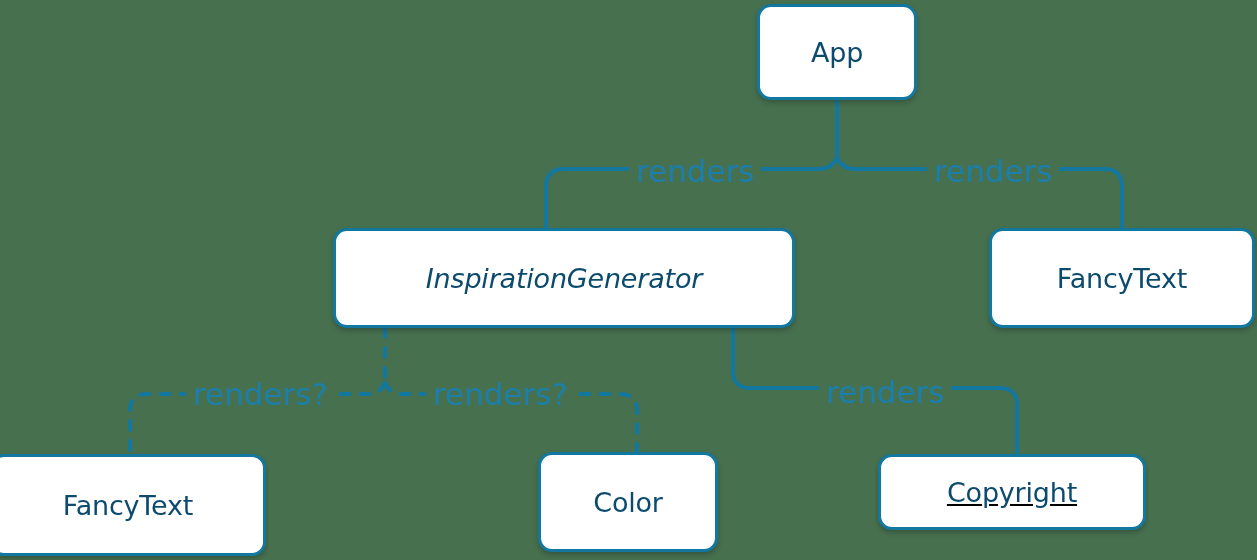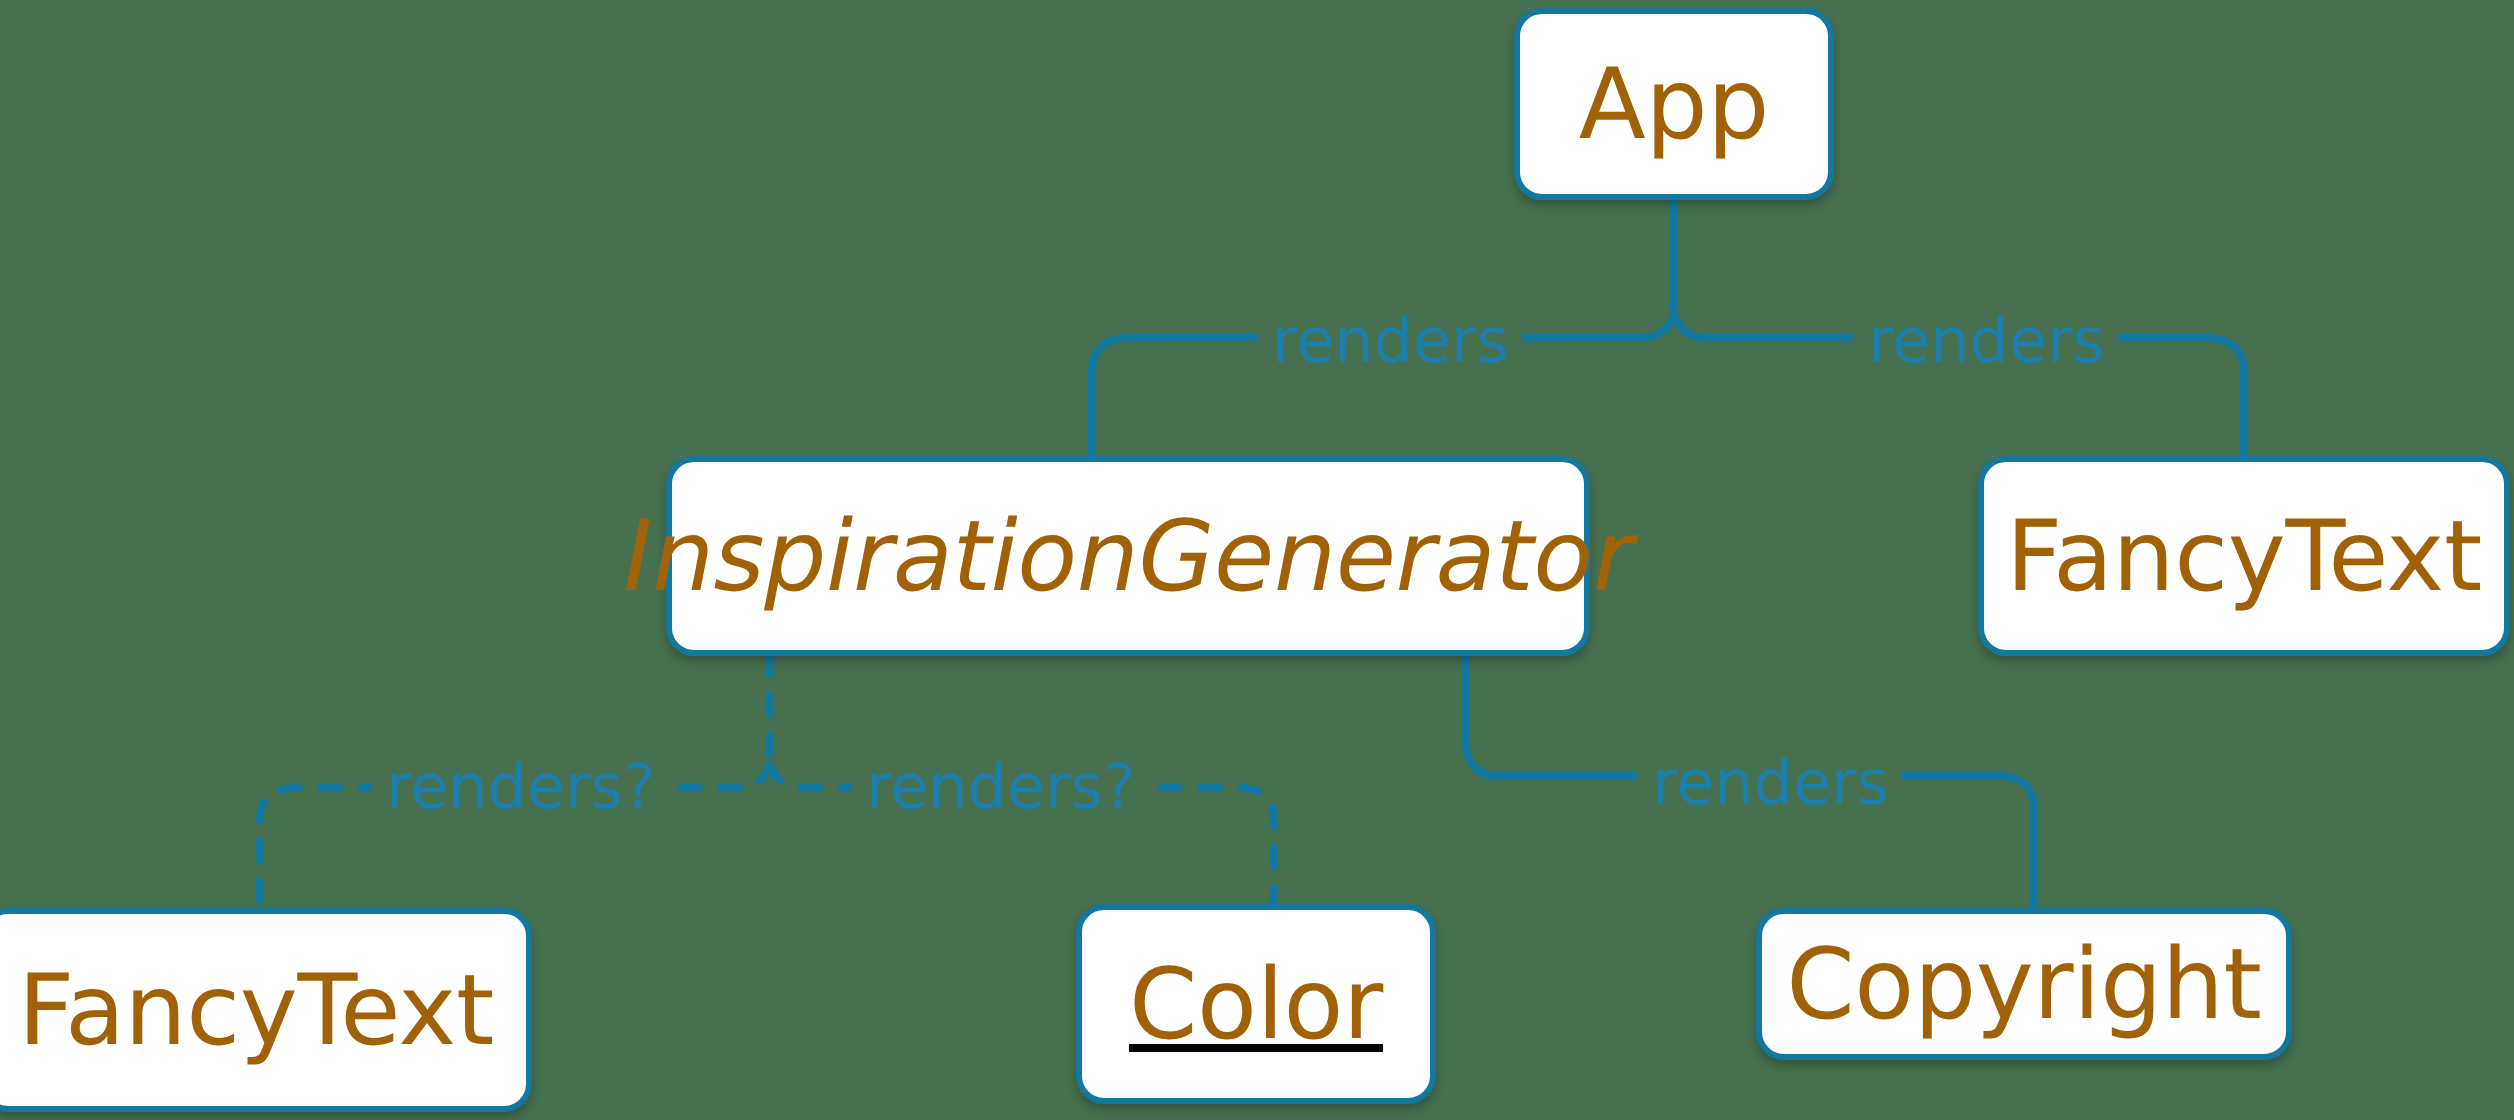--- a/index.html
+++ b/index.html
@@ -28,22 +28,22 @@
     background: #ffffff;
     border: 3px solid #1278a0;
     border-radius: 14px;
     display: flex;
     align-items: center;
     justify-content: center;
     box-shadow: 0 3px 5px rgba(0,0,0,0.22);
     z-index: 3;
   }
   .node-label {
-    color: #a16207;
-    font-size: 49px;
+    color: #0c4a6e;
+    font-size: 27px;
     line-height: 1;
     letter-spacing: -0.2px;
     white-space: nowrap;
   }
   .edge-label {
     position: absolute;
     color: #1b7eab;
     font-size: 31px;
     line-height: 1;
     white-space: nowrap;
@@ -86,25 +86,25 @@
   </div>
 
   <div class="node" style="left:989px; top:228px; width:266px; height:100px;">
     <span class="node-label">FancyText</span>
   </div>
 
   <div class="node" style="left:-10px; top:454px; width:276px; height:102px;">
     <span class="node-label">FancyText</span>
   </div>
 
-  <div class="node" style="left:538px; top:452px; width:180px; height:100px;text-decoration:underline;">
+  <div class="node" style="left:538px; top:452px; width:180px; height:100px;">
     <span class="node-label">Color</span>
   </div>
 
-  <div class="node" style="left:878px; top:454px; width:268px; height:76px;">
+  <div class="node" style="left:878px; top:454px; width:268px; height:76px;text-decoration:underline;">
     <span class="node-label">Copyright</span>
   </div>
 
   <div class="edge-label" style="left:629px; top:156px;">renders</div>
 
   <div class="edge-label" style="left:927px; top:156px;">renders</div>
 
   <div class="edge-label" style="left:186px; top:379px;">renders?</div>
 
   <div class="edge-label" style="left:426px; top:379px;">renders?</div>

